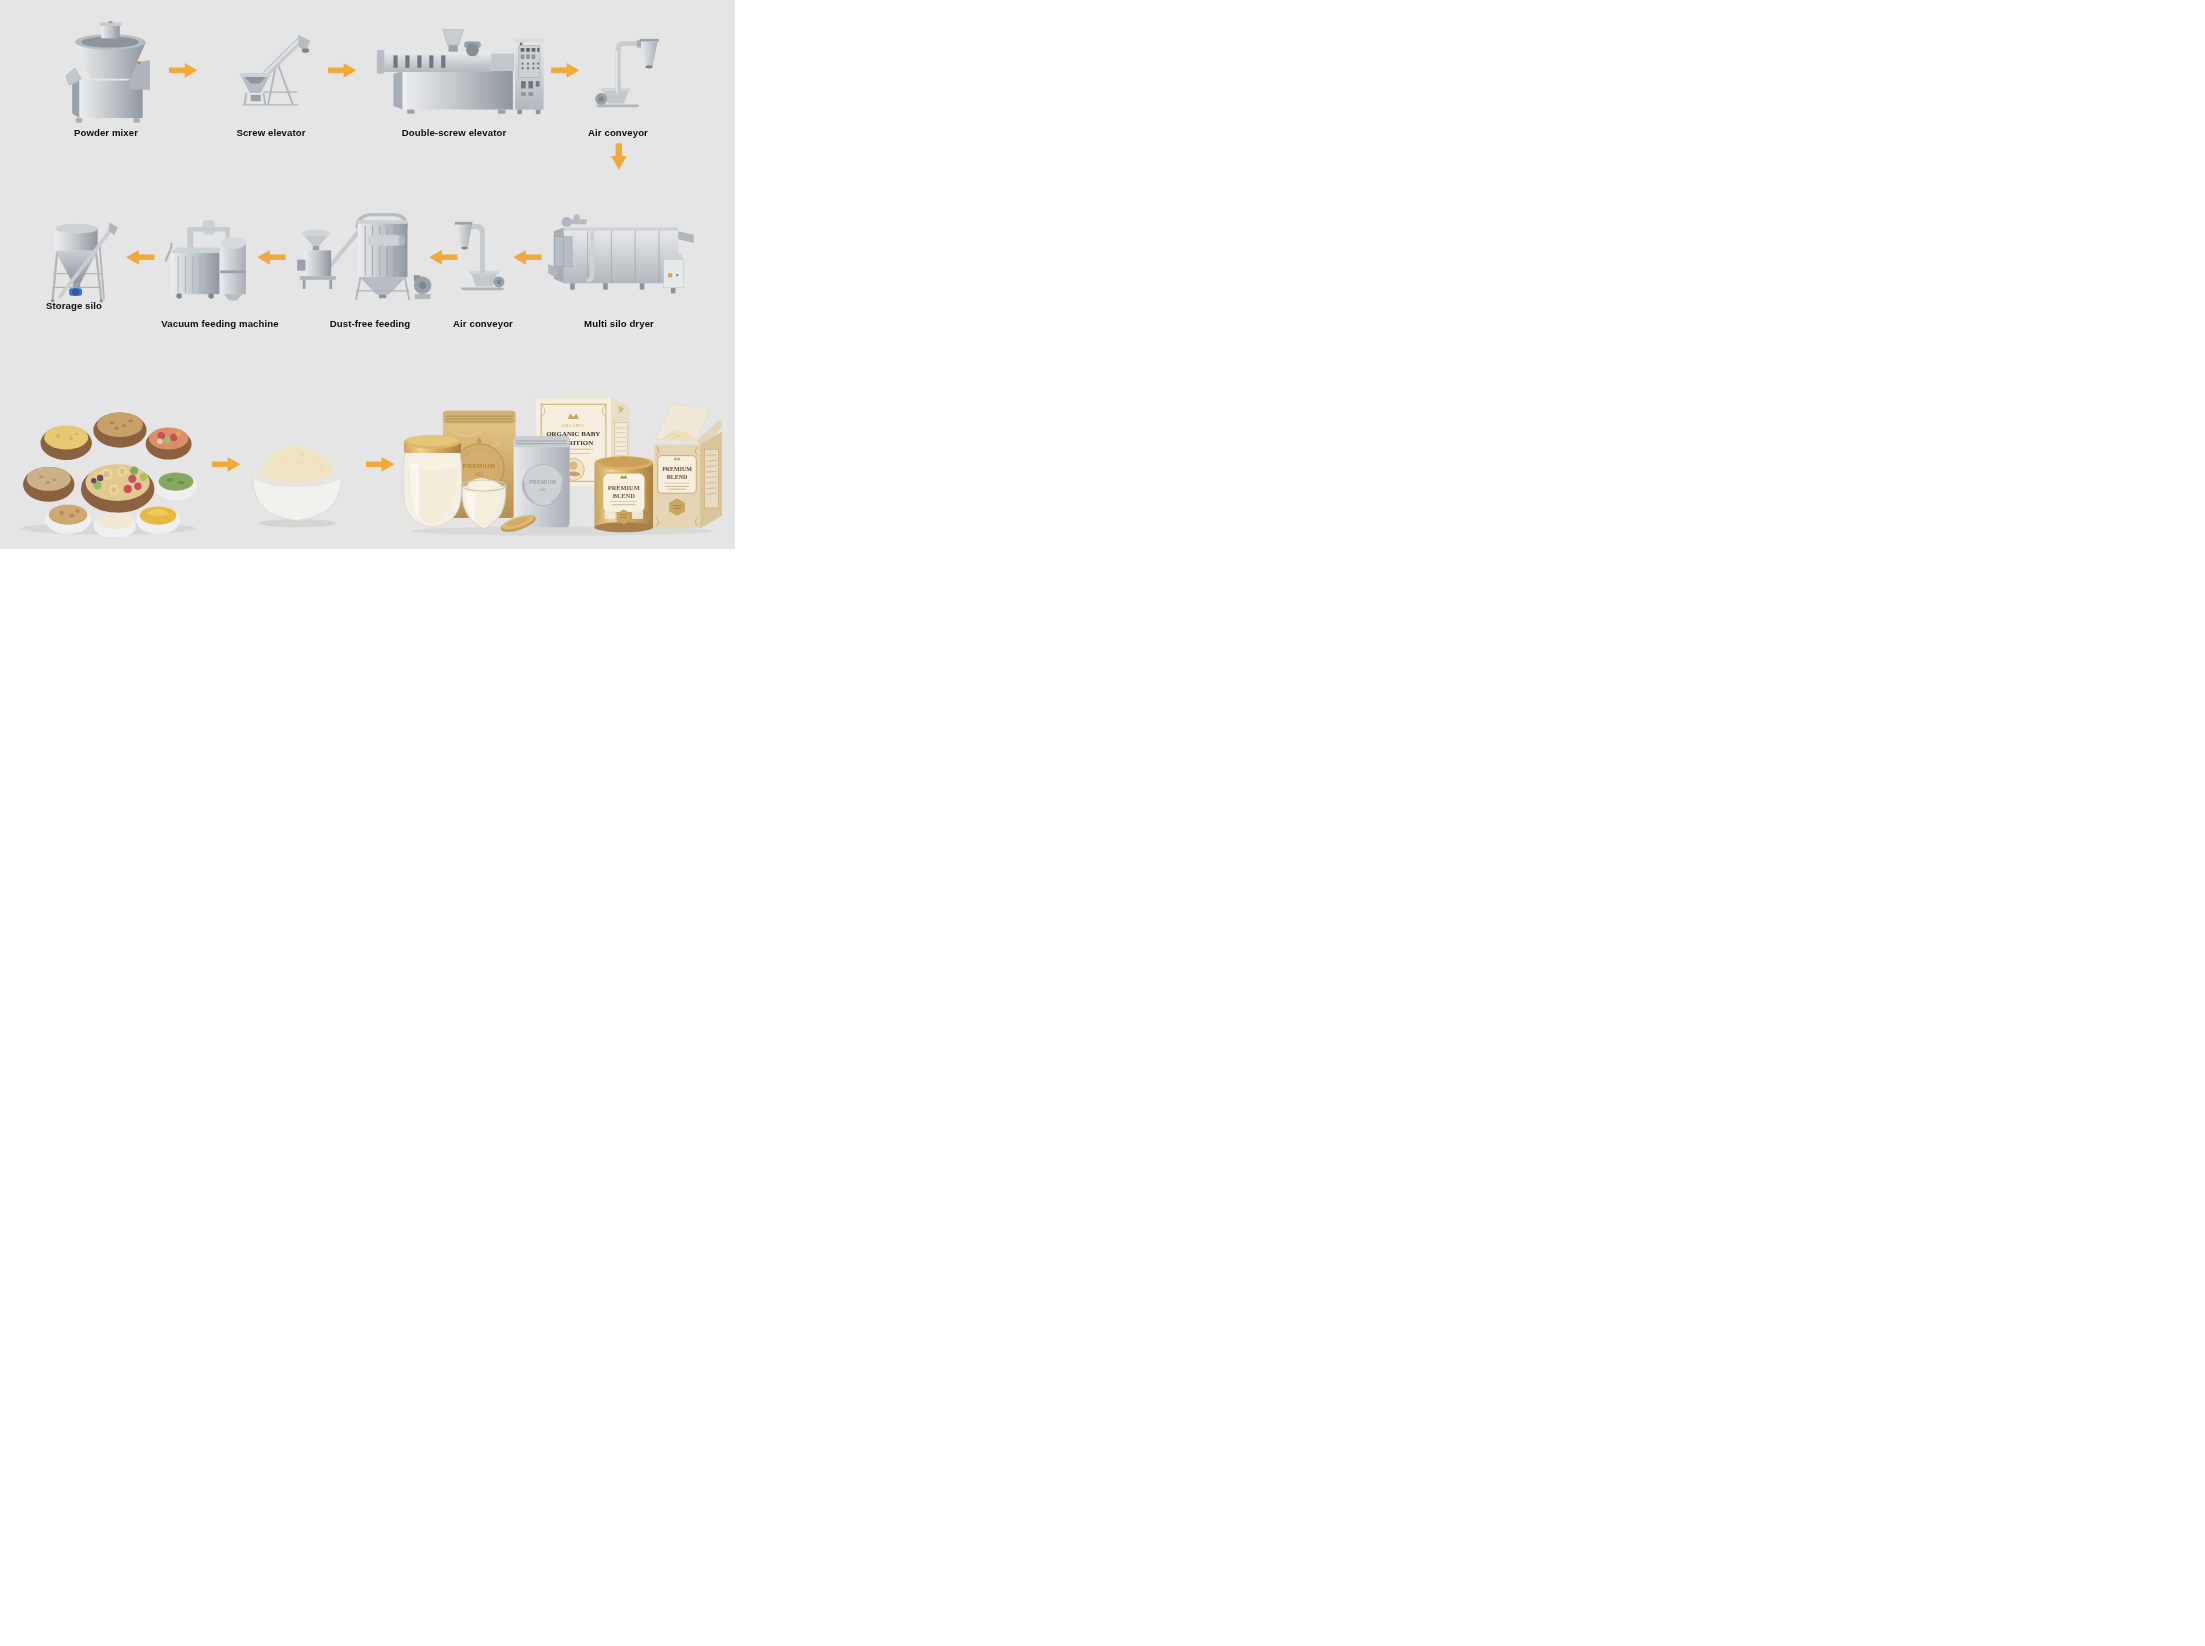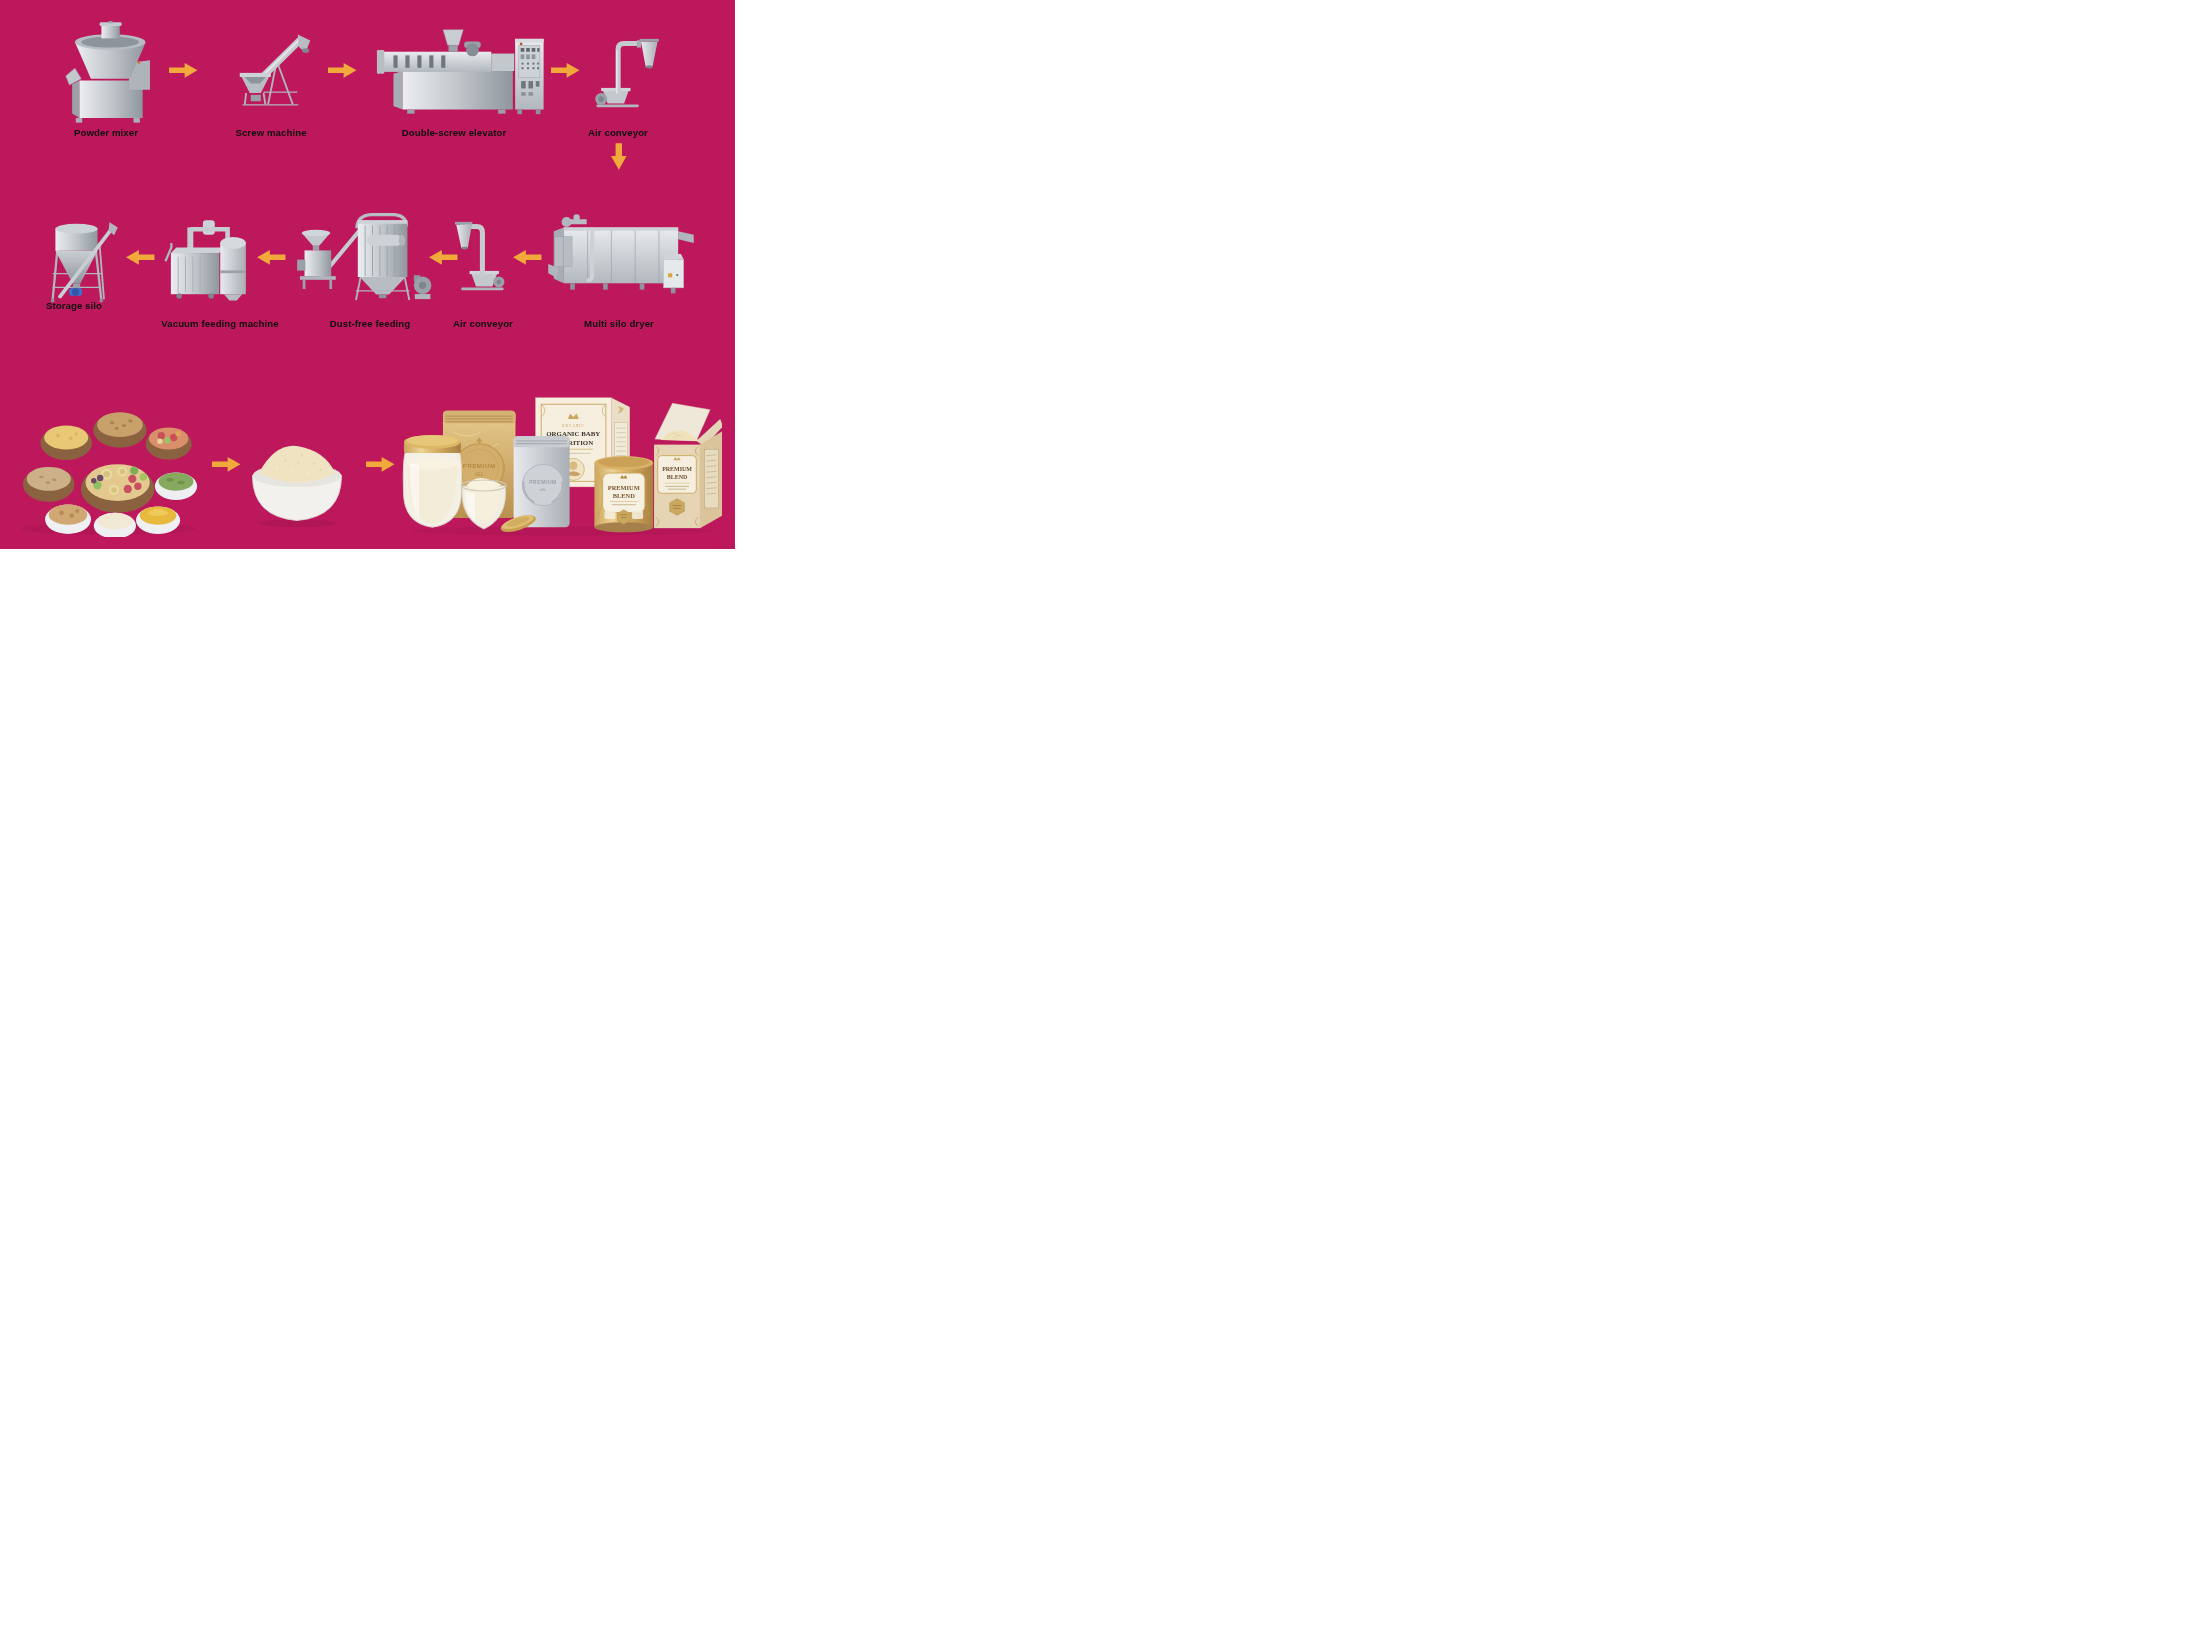--- a/index.html
+++ b/index.html
@@ -1,16 +1,16 @@
 <!DOCTYPE html>
 <html style="font-size:7.4px"><head>
 <meta charset="utf-8">
 <style>
   html,body{margin:0;padding:0;background:#ffffff;}
-  .canvas{position:relative;width:735px;height:549px;background:#be185d;
+  .canvas{position:relative;width:735px;height:549px;background:#e5e5e5;
           font-family:"Liberation Sans",sans-serif;overflow:hidden;}
   .abs{position:absolute;}
   .step-label{position:absolute;transform:translateX(-50%);font-weight:700;
               font-size:9.6px;color:#0d0d0d;white-space:nowrap;letter-spacing:0.1px;
               font-family:"Liberation Sans",sans-serif;}
   svg{display:block;}
   .serif{font-family:"Liberation Serif",serif;}
 </style>
 </head>
 <body>
@@ -151,21 +151,21 @@
     <rect x="108" y="15" width="42" height="6" fill="#9aa1a8"></rect>
     <polygon points="111,21 147,21 136,76 121,76" fill="url(#gag)"></polygon>
     <ellipse cx="128.5" cy="76" rx="8" ry="3.5" fill="#7e858c"></ellipse>
   </svg>
 
   <svg class="abs" style="left:611px;top:143px" width="15.6" height="27" viewBox="0 0 34 58">
     <polygon points="10,0 24,0 24,28 34,28 17,58 0,28 10,28" fill="#F1A93C"></polygon>
   </svg>
 
   <div class="step-label" style="left:106px;top:127px">Powder mixer</div>
-  <div class="step-label" style="left:271px;top:127px">Screw machine</div>
+  <div class="step-label" style="left:271px;top:127px">Screw elevator</div>
   <div class="step-label" style="left:454px;top:127px">Double-screw elevator</div>
   <div class="step-label" style="left:618px;top:127px">Air conveyor</div>
 
   <svg class="abs" style="left:45px;top:215px" width="74" height="88" viewBox="0 0 160 192">
     <line x1="28" y1="58" x2="16" y2="184" stroke="#b0b6bc" stroke-width="5"></line>
     <line x1="108" y1="58" x2="122" y2="184" stroke="#b0b6bc" stroke-width="5"></line>
     <line x1="16" y1="128" x2="122" y2="128" stroke="#b0b6bc" stroke-width="3"></line>
     <line x1="16" y1="158" x2="122" y2="158" stroke="#b0b6bc" stroke-width="3"></line>
     <line x1="118" y1="60" x2="128" y2="184" stroke="#b0b6bc" stroke-width="4"></line>
     <rect x="22" y="30" width="92" height="48" fill="url(#gsh)"></rect>

